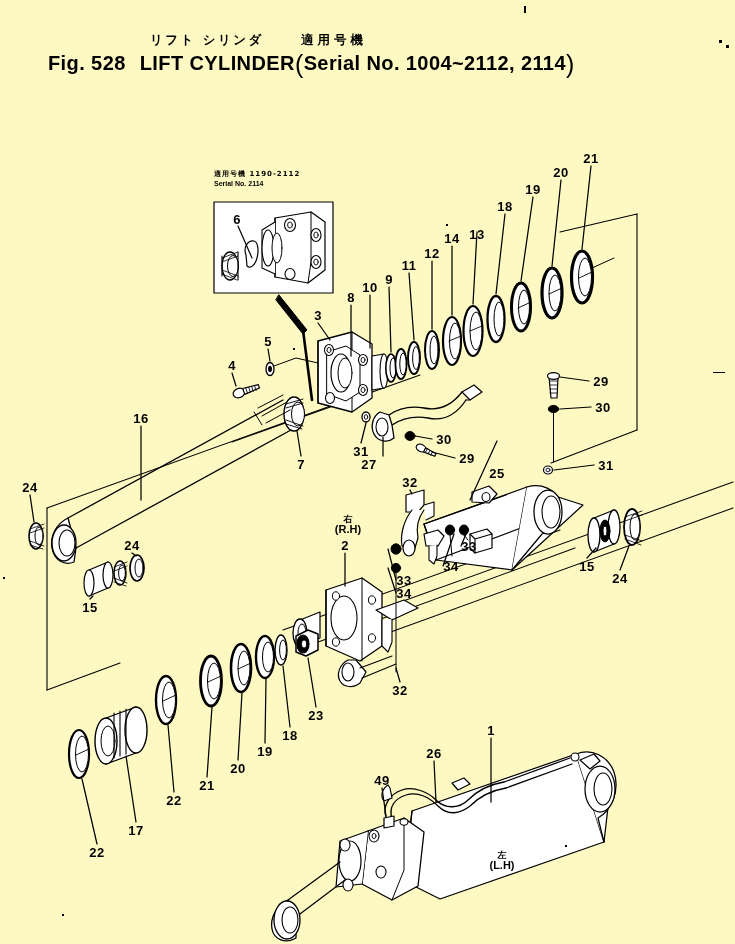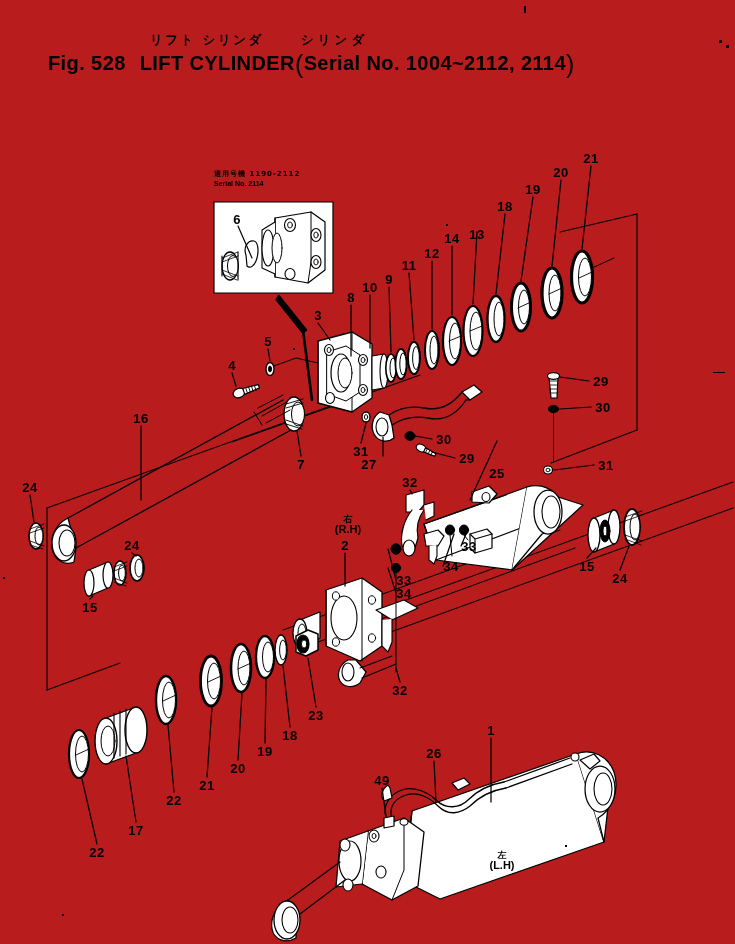--- a/index.html
+++ b/index.html
@@ -9,21 +9,21 @@
     background: #ffffff;
   }
   body {
     font-family: "Liberation Sans", sans-serif;
     color: #000000;
   }
   #page {
     position: relative;
     width: 735px;
     height: 944px;
-    background: #b91c1c;
+    background: #fef9c3;
     overflow: hidden;
   }
   #diagram-svg {
     position: absolute;
     left: 0;
     top: 0;
     width: 735px;
     height: 944px;
   }
 
@@ -120,21 +120,21 @@
   
   .speck { position: absolute; background: #000; }
 </style>
 </head>
 <body>
 
 <div id="page">
 
   <div class="title-block">
     <span class="title-jp">リフト シリンダ</span>
-    <span class="title-jp2">シリンダ</span>
+    <span class="title-jp2">適用号機</span>
     <span class="title-main">
       <span class="title-fig">Fig. 528</span><span>LIFT CYLINDER</span><span class="title-paren">(</span><span>Serial No. 1004~2112, 2114</span><span class="title-paren">)</span>
     </span>
   </div>
 
   <div class="inset-note">
     <div class="jp">適用号機 1190-2112</div>
     <div>Serial No. 2114</div>
   </div>
 

